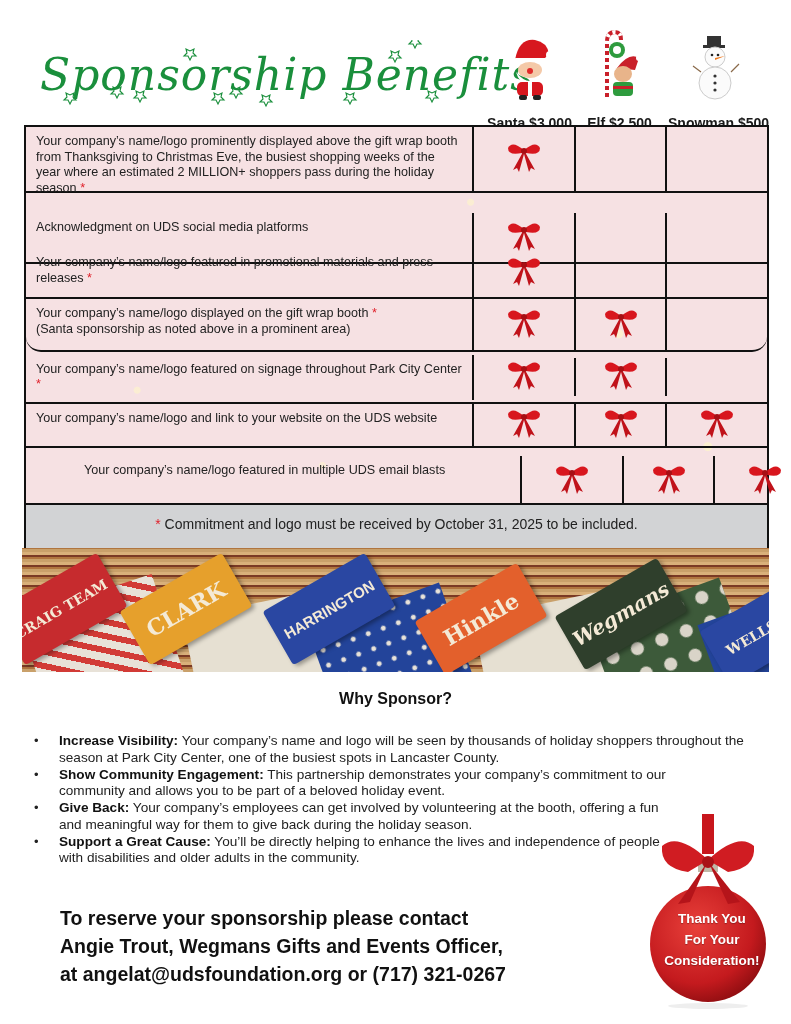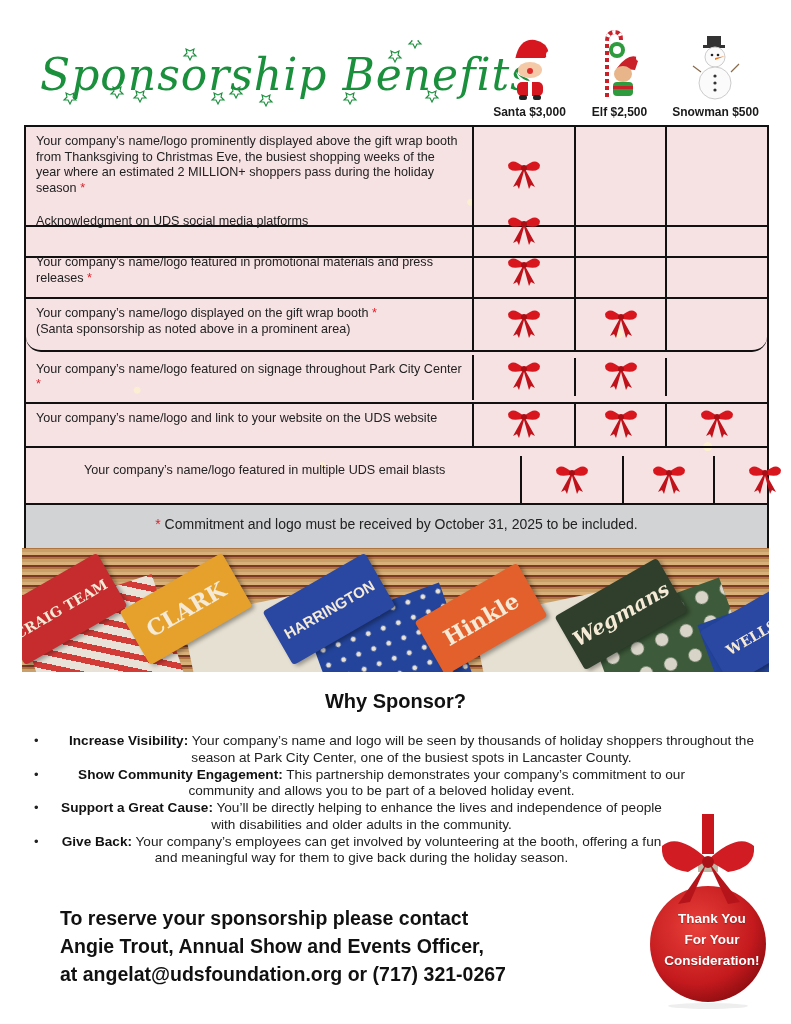--- a/index.html
+++ b/index.html
@@ -8,21 +8,21 @@
 
   
   .title {
     position: absolute; left: 40px; top: 40px; width: 420px; height: 70px;
     font-family: "DejaVu Serif", serif; font-style: italic; font-size: 44px;
     color: #1a8f3c; letter-spacing: 1px; line-height: 70px; white-space: nowrap;
   }
   .title-stars { position: absolute; left: 40px; top: 40px; width: 420px; height: 70px; pointer-events: none; }
   .tier { position: absolute; top: 30px; width: 95px; text-align: center; }
   .tier .art { height: 72px; display: flex; justify-content: center; align-items: flex-end; }
-  .tier .lbl { font-weight: bold; font-size: 12px; margin-top: 3px; white-space: nowrap; }
+  .tier .lbl { font-weight: bold; font-size: 14px; margin-top: 13px; white-space: nowrap; }
   .tier-santa { left: 482px; }
   .tier-elf { left: 572px; }
   .tier-snow { left: 668px; }
 
   
   .table {
     position: absolute; left: 24px; top: 125px; width: 745px; height: 380px;
     border: 2px solid #111; background: #f6e1e3;
     background-image:
       radial-gradient(circle at 15% 70%, rgba(255,246,200,.6) 0 3px, transparent 4px),
@@ -60,24 +60,24 @@
     position: absolute; width: 118px; height: 62px; border-radius: 4px;
     display: flex; align-items: center; justify-content: center;
     color: #f4ead6; font-weight: bold; font-family: "DejaVu Serif", serif; font-size: 17px;
     box-shadow: 2px 3px 4px rgba(0,0,0,.35);
   }
   .paper { position: absolute; width: 140px; height: 110px; }
 
   
   .why-title {
     position: absolute; left: 0; top: 690px; width: 791px; text-align: center;
-    font-size: 20px; font-weight: bold; color: #111;
+    font-size: 16px; font-weight: bold; color: #111;
   }
   .why-list { position: absolute; left: 34px; top: 733px; width: 730px; list-style: none; }
-  .why-list li { position: relative; padding-left: 25px; font-size: 13.6px; line-height: 16.5px; margin-bottom: 0.5px; color: #222; text-align: center; }
+  .why-list li { position: relative; padding-left: 25px; font-size: 13.6px; line-height: 16.5px; margin-bottom: 0.5px; color: #222; }
   .why-list li::before { content: "\2022"; position: absolute; left: 0; top: 0; font-size: 13px; }
   .why-list li b { color: #111; }
 
   
   .contact {
     position: absolute; left: 60px; top: 904px; width: 580px; text-align: left;
     font-size: 19.5px; font-weight: bold; line-height: 28px; color: #111;
   }
 
   
@@ -156,35 +156,35 @@
       <circle cx="24" cy="42" r="1.6" fill="#333"></circle>
         <circle cx="24" cy="49" r="1.6" fill="#333"></circle>
         <circle cx="24" cy="56" r="1.6" fill="#333"></circle>
       <path d="M10 38 L2 32 M40 38 L48 30" stroke="#8a6a4a" stroke-width="1.2"></path>
     </svg>
   </div>
   <div class="lbl">Snowman $500</div>
 </div>
 
 <div class="table" id="benefits-table">
-    <div class="row" style="top: 0px; height: 100px;">
+    <div class="row" style="top: 0px; height: 66px;">
       <div class="cell-text"><span>Your company’s name/logo prominently displayed above the gift wrap booth from Thanksgiving to Christmas Eve, the busiest shopping weeks of the year where an estimated 2 MILLION+ shoppers pass during the holiday season</span> <span class="ast">*</span></div>
       <div class="cell-mark c1">
         <span><svg class="bow" viewBox="0 0 36 34">
             <path d="M18 10 Q6 0 2 8 Q2 16 16 13 Z" fill="#d8161e"></path>
             <path d="M18 10 Q30 0 34 8 Q34 16 20 13 Z" fill="#d8161e"></path>
             <path d="M17 12 L7 30 L11 28 L13 32 L18 14 Z" fill="#c0121a"></path>
             <path d="M19 12 L29 30 L25 28 L23 32 L18 14 Z" fill="#c0121a"></path>
             <circle cx="18" cy="11" r="3" fill="#a80f15"></circle>
           </svg></span>
       </div>
       <div class="cell-mark c2"></div>
       <div class="cell-mark c3"></div>
     </div>
-    <div class="row" style="top: 80px; height: 51px;">
+    <div class="row" style="top: 86px; height: 51px;">
       <div class="cell-text"><span>Acknowledgment on UDS social media platforms</span></div>
       <div class="cell-mark c1">
         <span><svg class="bow" viewBox="0 0 36 34">
             <path d="M18 10 Q6 0 2 8 Q2 16 16 13 Z" fill="#d8161e"></path>
             <path d="M18 10 Q30 0 34 8 Q34 16 20 13 Z" fill="#d8161e"></path>
             <path d="M17 12 L7 30 L11 28 L13 32 L18 14 Z" fill="#c0121a"></path>
             <path d="M19 12 L29 30 L25 28 L23 32 L18 14 Z" fill="#c0121a"></path>
             <circle cx="18" cy="11" r="3" fill="#a80f15"></circle>
           </svg></span>
       </div>
@@ -329,27 +329,27 @@
   <div class="tag" style="left:248px;top:30px;background:#2a47a2;transform:rotate(-30deg);font-family:'Liberation Sans',sans-serif;font-size:15px;">HARRINGTON</div>
   <div class="tag" style="left:400px;top:40px;background:#e3602c;transform:rotate(-30deg);font-size:22px;">Hinkle</div>
   <div class="tag" style="left:540px;top:35px;background:#2f3f2c;transform:rotate(-30deg);font-style:italic;font-size:20px;">Wegmans</div>
   <div class="tag" style="left:685px;top:50px;background:#2a47a2;transform:rotate(-30deg);font-size:14px;">WELLSPAN</div>
 </div>
 
 <div class="why-title">Why Sponsor?</div>
 <ul class="why-list">
   <li><b>Increase Visibility:</b><span> Your company’s name and logo will be seen by thousands of holiday shoppers throughout the season at Park City Center, one of the busiest spots in Lancaster County.</span></li>
   <li style="padding-right:60px;"><b>Show Community Engagement:</b><span> This partnership demonstrates your company’s commitment to our community and allows you to be part of a beloved holiday event.</span></li>
+  <li style="padding-right:100px;"><b>Give Back:</b><span> Your company’s employees can get involved by volunteering at the booth, offering a fun and meaningful way for them to give back during the holiday season.</span></li>
   <li style="padding-right:100px;"><b>Support a Great Cause:</b><span> You’ll be directly helping to enhance the lives and independence of people with disabilities and older adults in the community.</span></li>
-  <li style="padding-right:100px;"><b>Give Back:</b><span> Your company’s employees can get involved by volunteering at the booth, offering a fun and meaningful way for them to give back during the holiday season.</span></li>
 </ul>
 
 <div class="contact">
   <div>To reserve your sponsorship please contact</div>
-  <div>Angie Trout, Annual Show and Events Officer,</div>
+  <div>Angie Trout, Wegmans Gifts and Events Officer,</div>
   <div>at angelat@udsfoundation.org or (717) 321-0267</div>
 </div>
 
 <svg class="ornament" viewBox="0 0 120 200">
   <defs>
     <radialGradient id="ballg" cx="40%" cy="35%" r="70%">
       <stop offset="0%" stop-color="#e8403a"></stop>
       <stop offset="70%" stop-color="#c41a1e"></stop>
       <stop offset="100%" stop-color="#8c0d10"></stop>
     </radialGradient>

